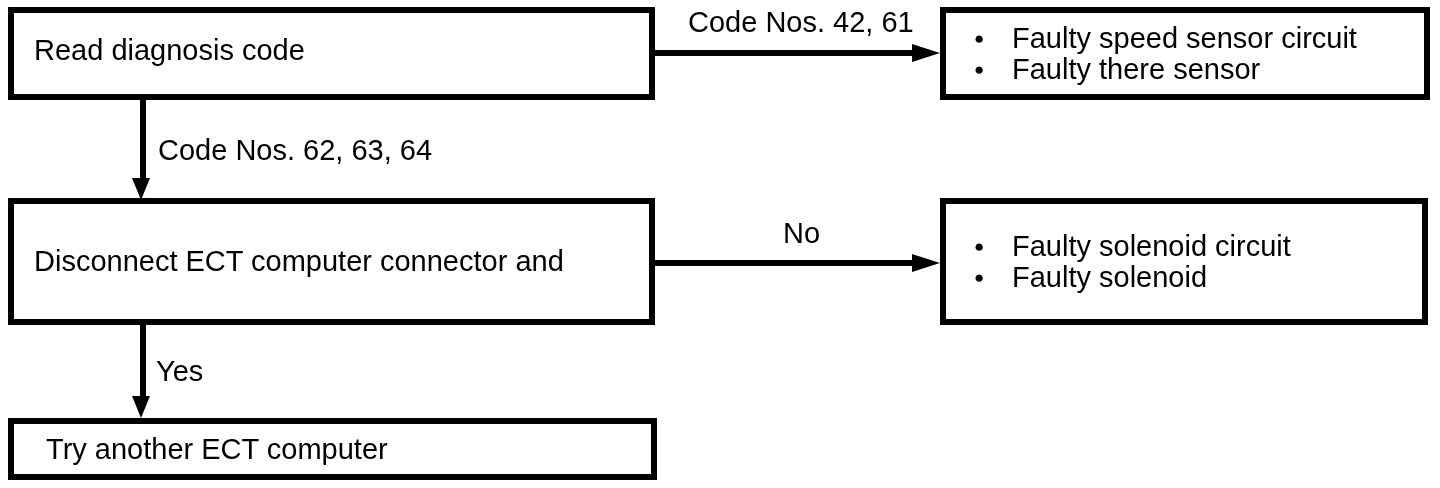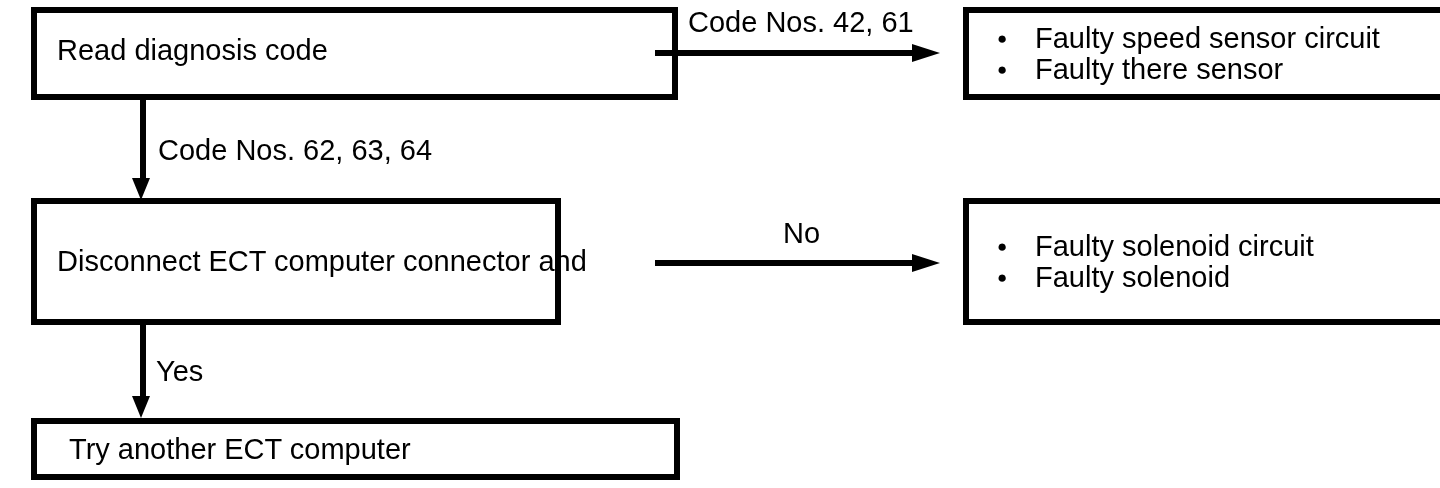--- a/index.html
+++ b/index.html
@@ -19,29 +19,28 @@
   .box {
     position: absolute;
     box-sizing: border-box;
     border: 6px solid #000000;
     background: #ffffff;
     font-size: 29px;
     line-height: 35px;
     display: flex;
     flex-direction: column;
     justify-content: center;
-    margin-left: 23px;
   }
   .box .line {
     display: block;
     white-space: nowrap;
   }
   .box-read      { left: 8px;   top: 7px;   width: 647px; height: 93px;  padding-left: 20px; padding-bottom: 6px; }
   .box-speed     { left: 940px; top: 7px;   width: 490px; height: 93px;  padding-left: 28px; line-height: 31px; }
-  .box-disconnect{ left: 8px;   top: 198px; width: 530px; height: 127px; padding-left: 20px; }
+  .box-disconnect{ left: 8px;   top: 198px; width: 647px; height: 127px; padding-left: 20px; }
   .box-solenoid  { left: 940px; top: 198px; width: 488px; height: 127px; padding-left: 28px; line-height: 31px; }
   .box-try       { left: 8px;   top: 418px; width: 649px; height: 62px;  padding-left: 32px; }
 
   .bullet-row {
     display: flex;
     align-items: center;
     white-space: nowrap;
   }
   .bullet {
     display: inline-block;

